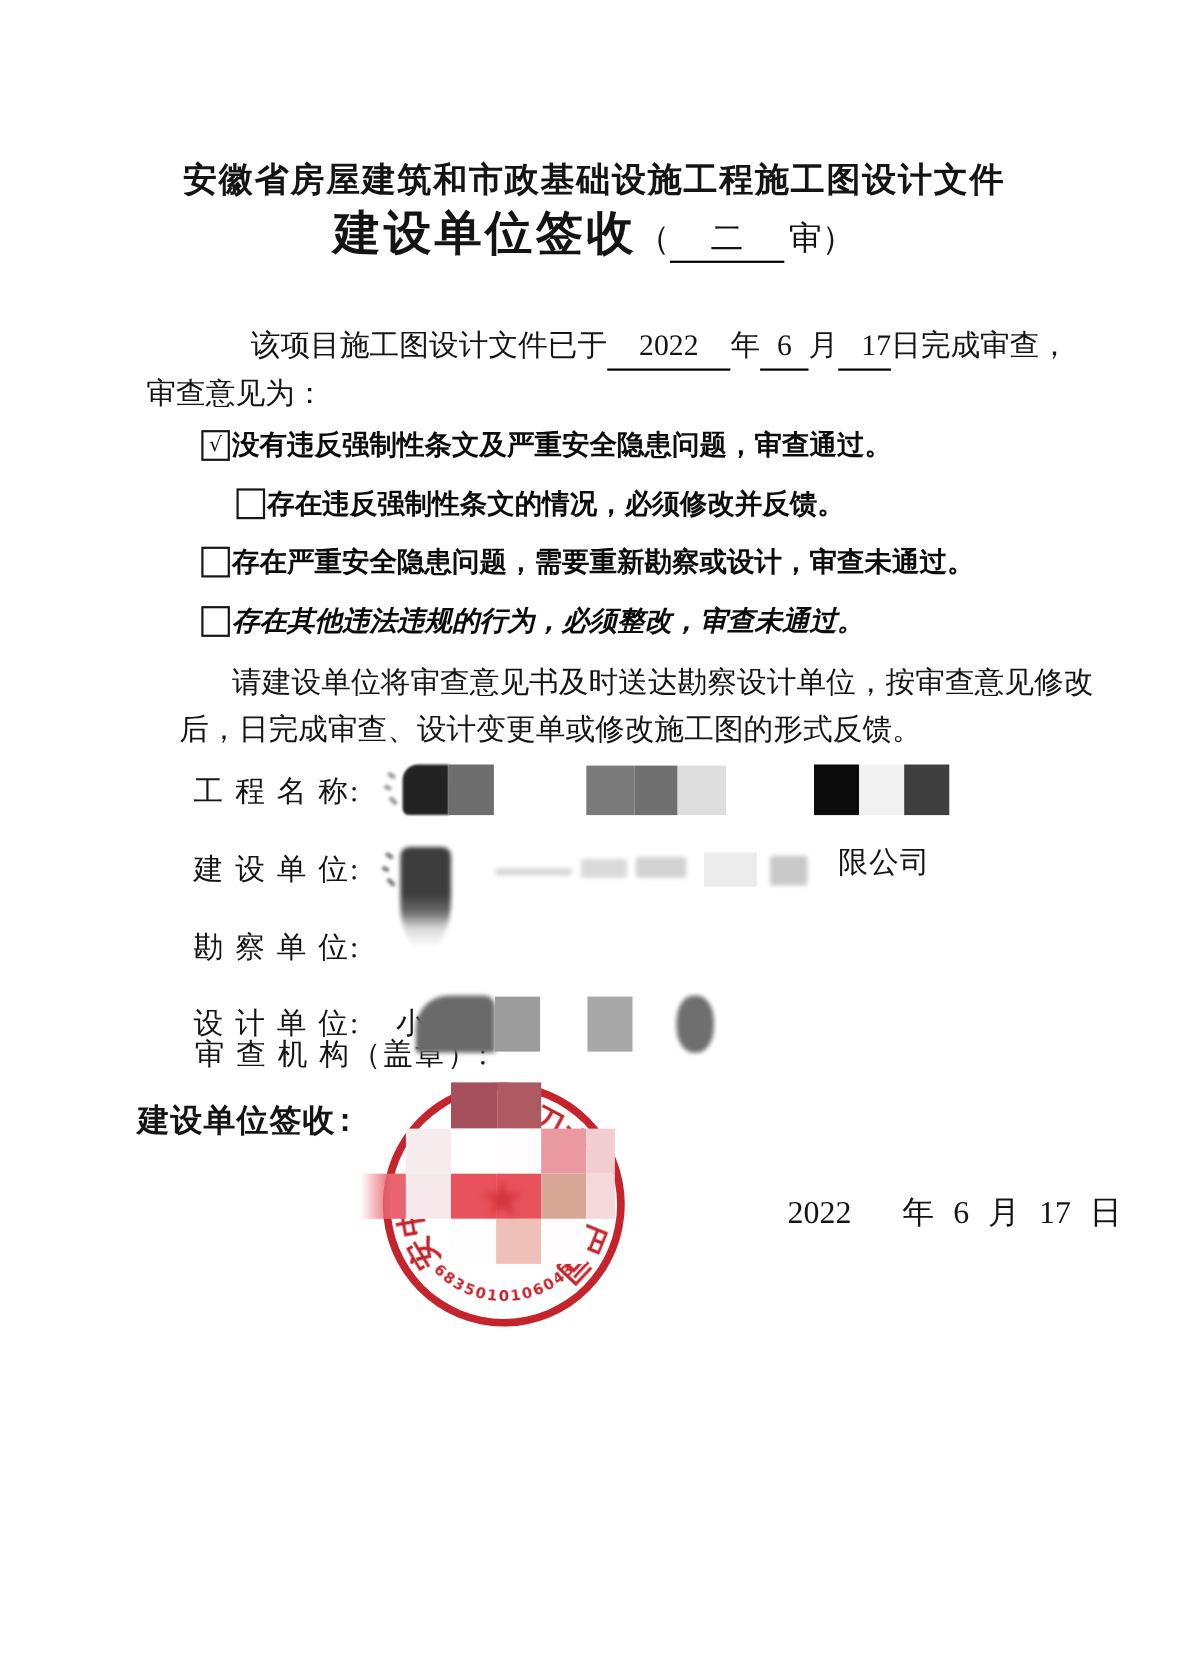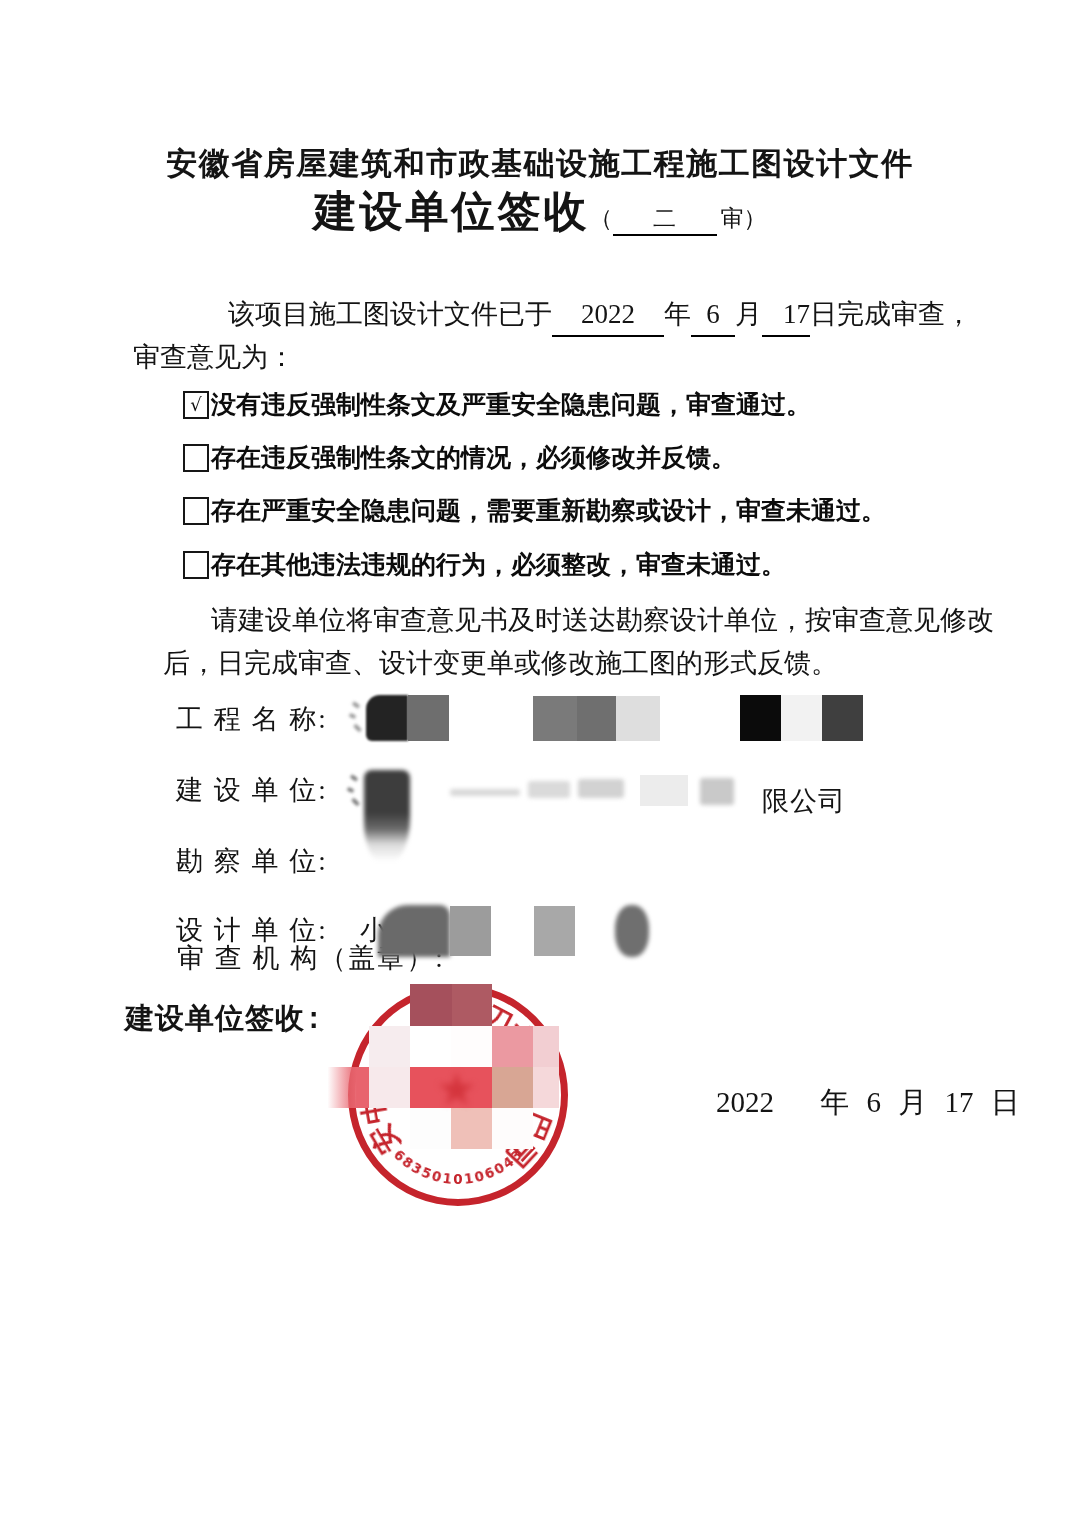--- a/index.html
+++ b/index.html
@@ -10,55 +10,55 @@
   
   .title1{
     position:absolute;top:143px;left:0;width:100%;text-align:center;
     font-size:31px;font-weight:700;letter-spacing:1.5px;
   }
   .title2{position:absolute;top:183px;left:0;width:100%;text-align:center;white-space:nowrap;}
   .t2main{
     font-size:43px;font-weight:700;letter-spacing:3px;
     font-family:"DejaVu Sans", sans-serif;
   }
-  .t2paren{font-size:23px;letter-spacing:0;}
+  .t2paren{font-size:30px;letter-spacing:0;}
   .u-round{display:inline-block;width:104px;text-align:center;border-bottom:2px solid #000;}
   .t2shen{margin-left:4px;}
   
   .intro{position:absolute;left:133px;top:294px;width:835px;font-size:27px;line-height:41px;}
   .iline1{padding-left:95px;white-space:nowrap;}
   .uline{display:inline-block;border-bottom:2px solid #000;text-align:center;}
   .u-year{width:112px;text-align:center;}
   .u-month{width:44px;}
   .u-day{width:48px;text-align:right;}
   
   .opt{
     position:absolute;left:183px;display:flex;align-items:flex-start;
     font-family:"DejaVu Sans", sans-serif;font-weight:700;font-size:25px;color:#0c0c0c;
     white-space:nowrap;
   }
   .opt .box{
     width:22px;height:24px;border:2px solid #161616;flex:none;margin:3px 2px 0 0;
     display:flex;align-items:center;justify-content:center;
     font-size:18px;font-weight:400;line-height:1;
   }
-  .opt1{top:388px;}.opt2{top:441px;}.opt3{top:494px;}.opt4{top:548px;}
+  .opt1{top:388px;}.opt2{top:441px;margin-left:32px;}.opt3{top:494px;}.opt4{top:548px;font-style:italic;}
   
   .notice{position:absolute;left:163px;top:599px;width:835px;font-size:27px;line-height:43px;}
   .notice .n1{padding-left:48px;}
   
   .field{position:absolute;font-size:27px;letter-spacing:2px;white-space:nowrap;}
   .f-project{left:176px;top:701px;}
   .f-builder{left:176px;top:772px;}
   .f-survey{left:176px;top:843px;}
   .f-design{left:176px;top:912px;text-align:right;}
   .f-agency{left:130px;top:940px;margin-left:47px;}
   .f-sign{left:125px;top:999px;font-size:29px;font-weight:700;font-family:Liberation Mono, monospace;letter-spacing:1px;}
   .design-prefix{position:absolute;left:360px;top:912px;font-size:27px;}
-  .builder-tail{position:absolute;left:762px;top:783px;font-size:27px;letter-spacing:1px;}
+  .builder-tail{position:absolute;left:762px;top:766px;font-size:27px;letter-spacing:1px;}
   .date{position:absolute;left:716px;top:1083px;font-size:29px;word-spacing:10px;white-space:nowrap;}
   
   .rx{position:absolute;}
   .smudge{position:absolute;background:#9a9a9a;filter:blur(1.5px);border-radius:2px;}
   .ghost{position:absolute;filter:blur(2px);border-radius:3px;}
   
   .stamp{position:absolute;left:348px;top:984px;width:220px;height:222px;z-index:1;}
   .ring{position:absolute;inset:0;border:7px solid #c5242c;border-radius:50%;filter:blur(0.6px);}
   .schars,.scode{position:absolute;left:110px;top:111px;width:0;height:0;color:#c5242c;}
   .schars span{

